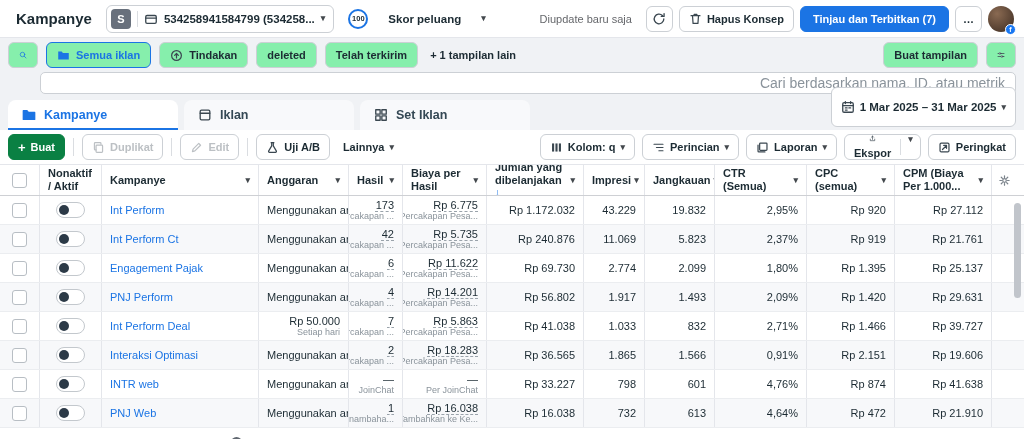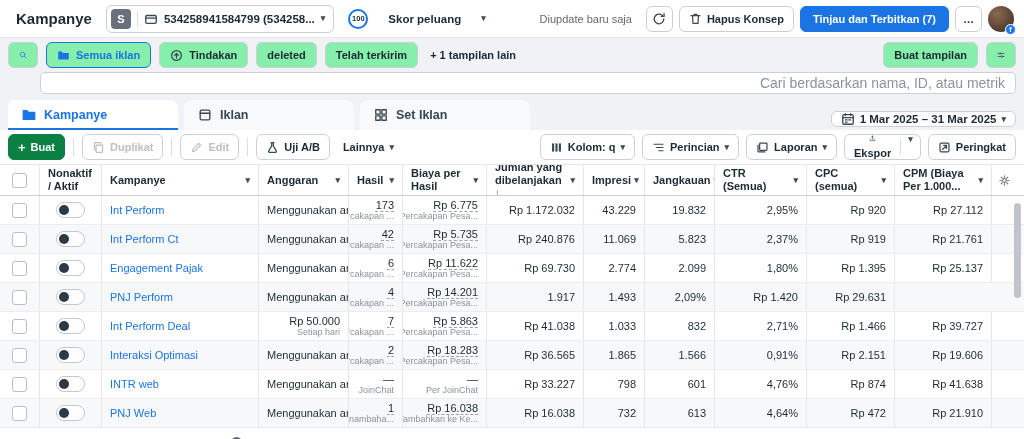--- a/index.html
+++ b/index.html
@@ -67,21 +67,21 @@
   
   .tabsrow{height:34px;display:flex;align-items:flex-end;justify-content:space-between;padding:0 8px;}
   .tabs{display:flex;gap:6px;align-items:flex-end;}
   .tab{width:170px;height:30px;border-radius:8px 8px 0 0;background:rgba(255,255,255,.55);
     display:flex;align-items:center;gap:8px;padding:0 14px;font-size:12.5px;font-weight:700;
     color:#344854;position:relative;border:none;}
   .tab svg{stroke:#5b6b76;}
   .tab.active{background:#fff;color:var(--blue);}
   .tab.active svg{stroke:var(--blue);fill:var(--blue);}
   .tab.active::after{content:"";position:absolute;left:0;right:0;bottom:0;height:2px;background:var(--blue);}
-  .date-btn{margin-bottom:3px;height:16px;font-size:11.5px;}
+  .date-btn{margin-bottom:3px;height:40px;font-size:11.5px;}
 
   
   .toolbar{height:35px;background:#fff;border-bottom:1px solid #e4e6eb;
     display:flex;align-items:center;justify-content:space-between;padding:0 8px;}
   .tl-left,.tl-right{display:flex;align-items:center;gap:7px;}
   .sep{width:1px;height:18px;background:#dadde1;margin:0 1px;}
   .text-btn{border:none;background:transparent;font-size:11px;font-weight:600;color:var(--dark);
     display:inline-flex;align-items:center;gap:5px;height:26px;padding:0 6px;}
   .split-btn{display:inline-flex;height:26px;border:1px solid var(--border);border-radius:6px;background:#fff;align-items:stretch;}
   .split-btn button{border:none;background:transparent;font-size:11px;font-weight:600;color:var(--dark);
@@ -535,20 +535,23 @@
         </div>
     <div class="td num">
           <span class="val maybe-dashed dashed">4</span>
           <span class="sub">Percakapan ...</span>
         </div>
     <div class="td num">
           <span class="val maybe-dashed dashed">Rp 14.201</span>
           <span class="sub">Per Percakapan Pesa...</span>
         </div>
     <div class="td num">
+          <span class="val">Rp 56.802</span>
+        </div>
+    <div class="td num">
           <span class="val">1.917</span>
         </div>
     <div class="td num">
           <span class="val">1.493</span>
         </div>
     <div class="td num">
           <span class="val">2,09%</span>
         </div>
     <div class="td num">
           <span class="val">Rp 1.420</span>

